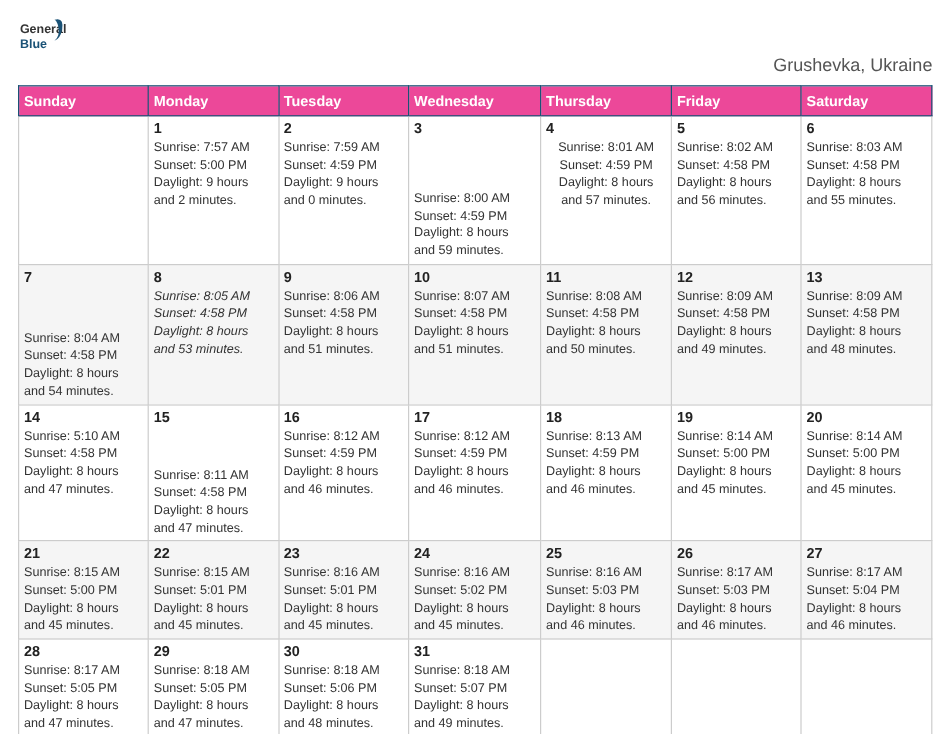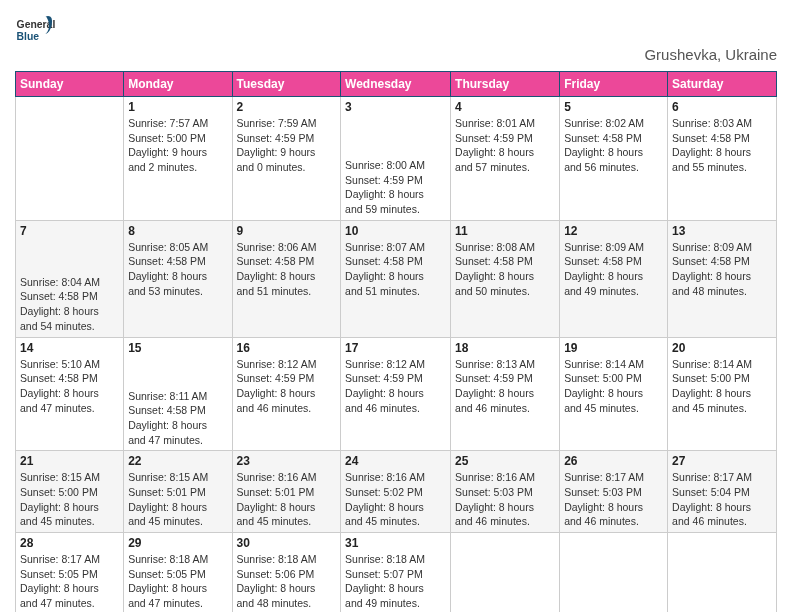--- a/index.html
+++ b/index.html
@@ -134,21 +134,21 @@
           </td>
           <td>
             <span class="day-num">3</span>
             <div class="day-info" style="white-space: pre-line; margin-top: 44px;">Sunrise: 8:00 AM
 Sunset: 4:59 PM
 Daylight: 8 hours
 and 59 minutes.</div>
           </td>
           <td>
             <span class="day-num">4</span>
-            <div class="day-info" style="white-space: pre-line;">Sunrise: 8:01 AM
+            <div class="day-info" style="white-space: pre-line; text-align: center;">Sunrise: 8:01 AM
 Sunset: 4:59 PM
 Daylight: 8 hours
 and 57 minutes.</div>
           </td>
           <td>
             <span class="day-num">5</span>
             <div class="day-info" style="white-space: pre-line;">Sunrise: 8:02 AM
 Sunset: 4:58 PM
 Daylight: 8 hours
 and 56 minutes.</div>
@@ -164,21 +164,21 @@
         <tr>
           <td>
             <span class="day-num">7</span>
             <div class="day-info" style="white-space: pre-line; margin-top: 37px;">Sunrise: 8:04 AM
 Sunset: 4:58 PM
 Daylight: 8 hours
 and 54 minutes.</div>
           </td>
           <td>
             <span class="day-num">8</span>
-            <div class="day-info" style="white-space: pre-line;">Sunrise: 8:05 AM
+            <div class="day-info" style="white-space: pre-line; font-style: italic;">Sunrise: 8:05 AM
 Sunset: 4:58 PM
 Daylight: 8 hours
 and 53 minutes.</div>
           </td>
           <td>
             <span class="day-num">9</span>
             <div class="day-info" style="white-space: pre-line;">Sunrise: 8:06 AM
 Sunset: 4:58 PM
 Daylight: 8 hours
 and 51 minutes.</div>

